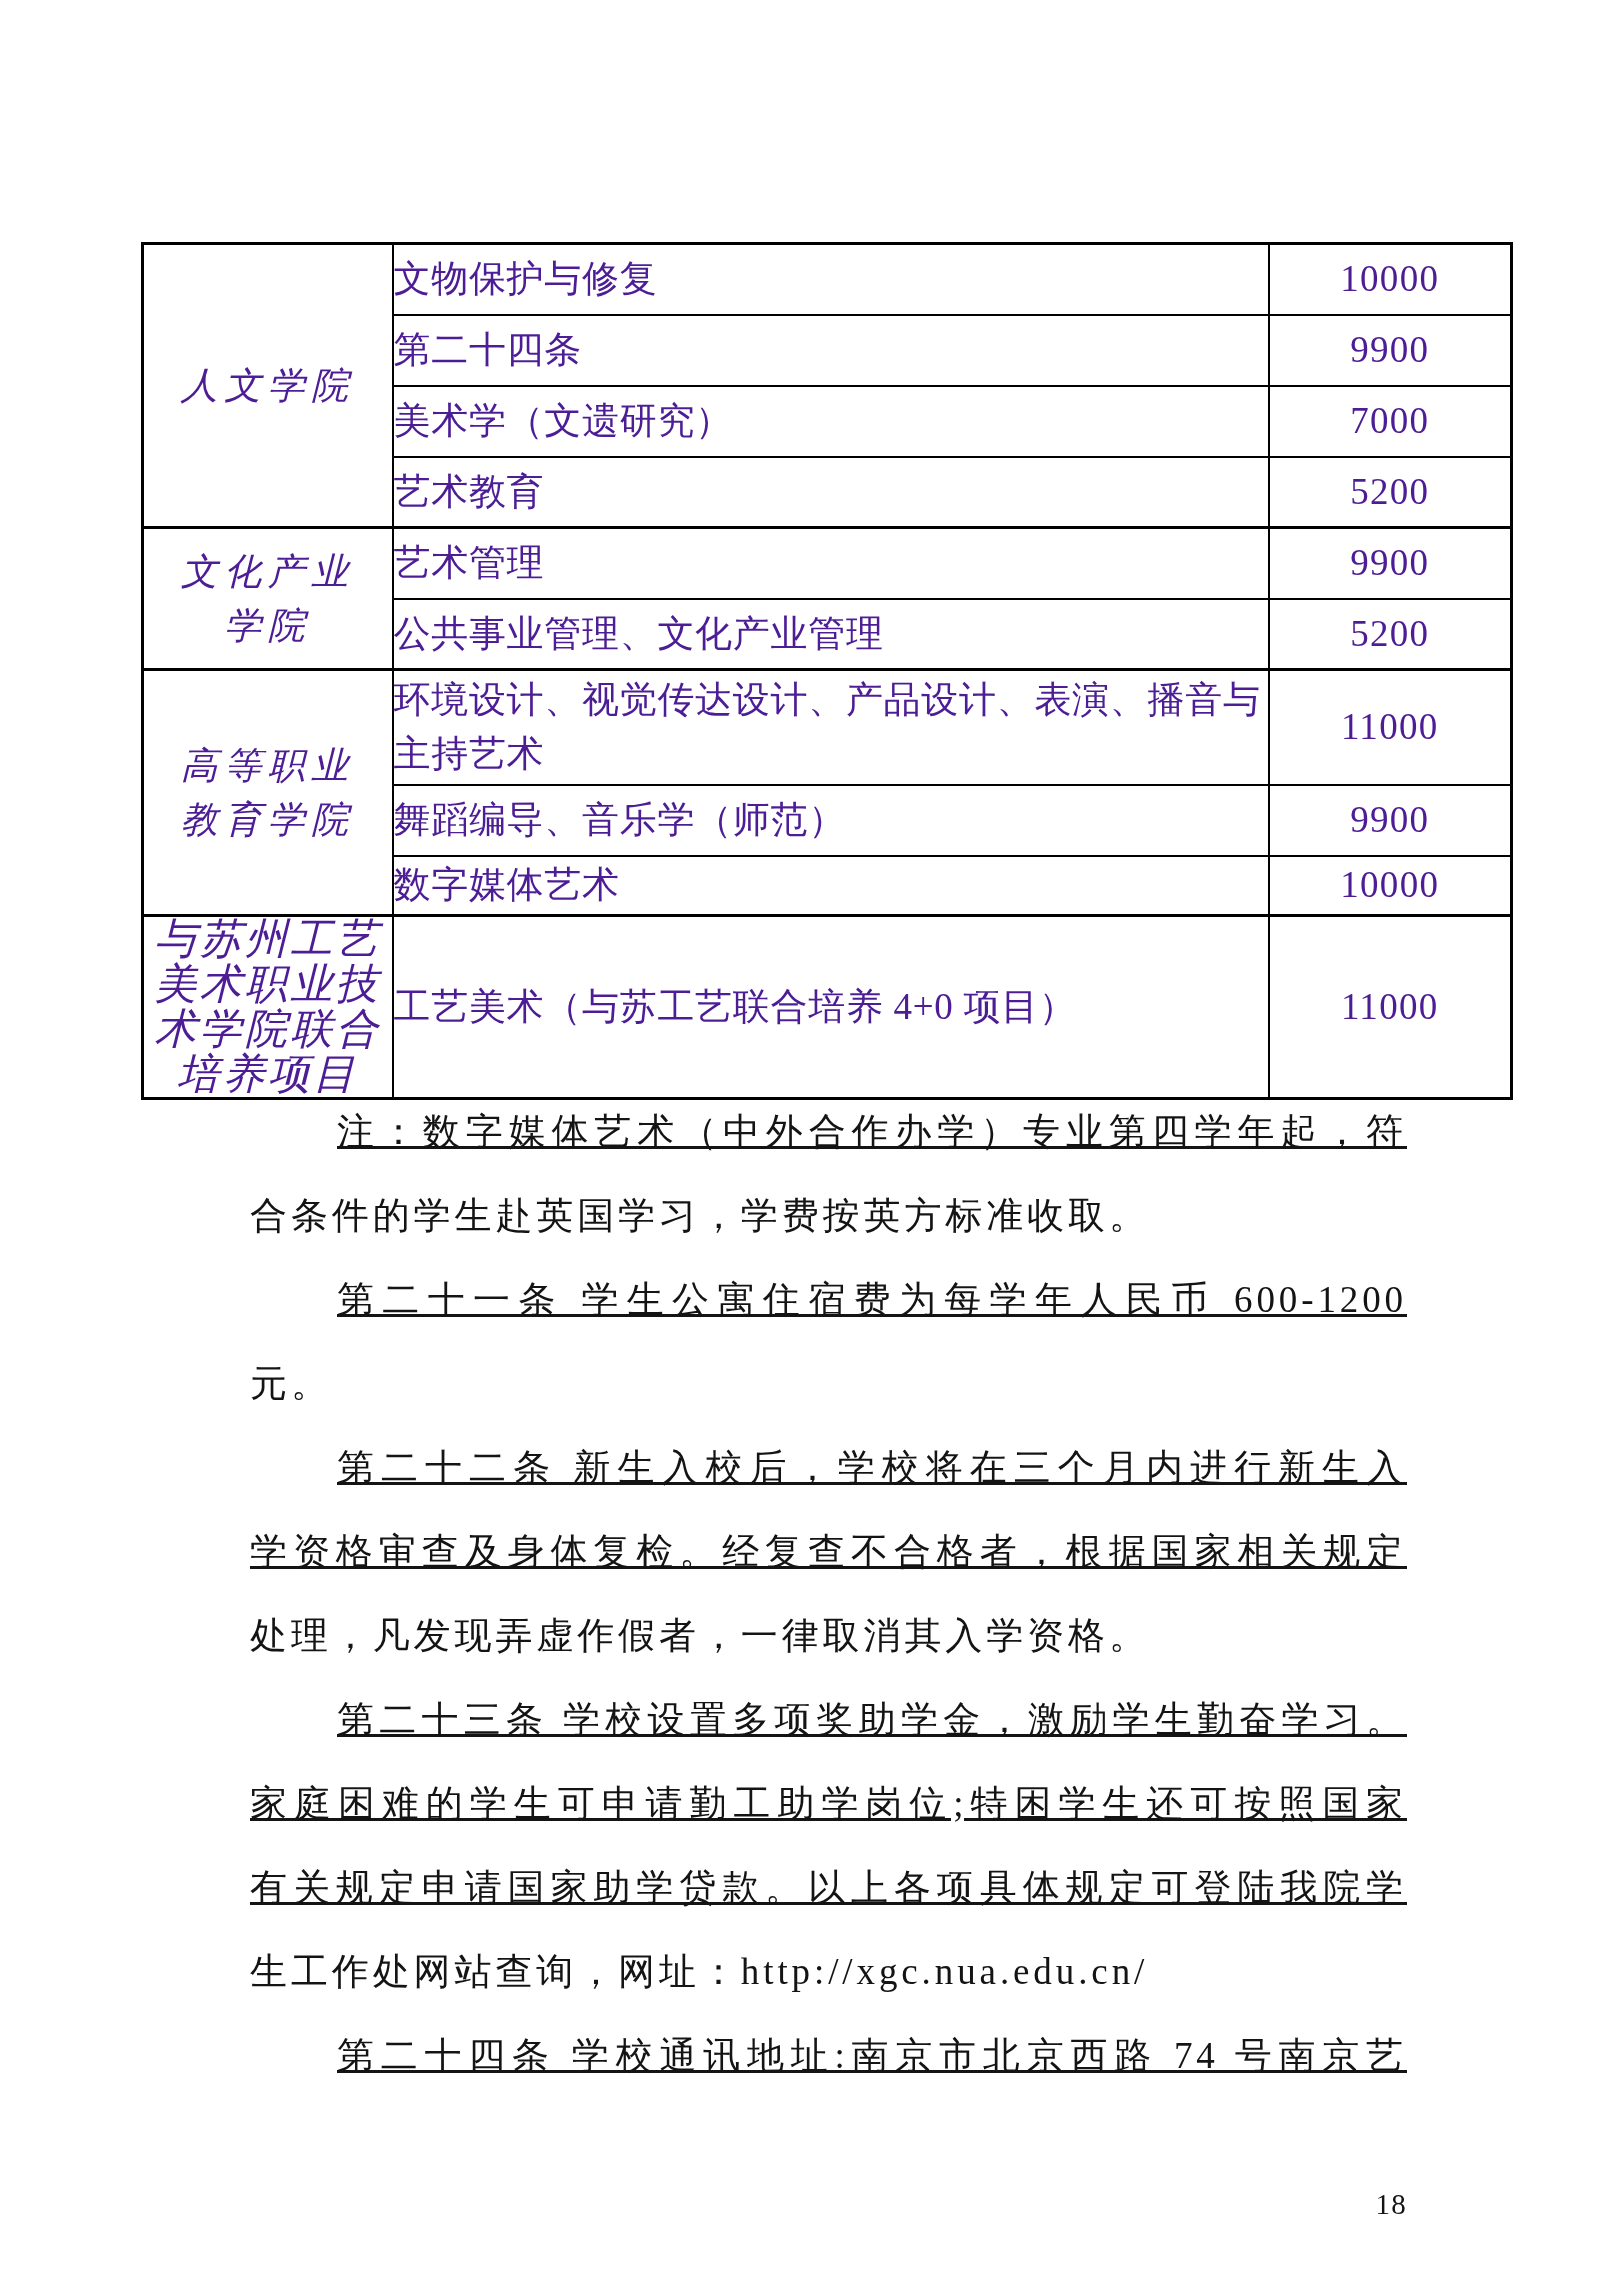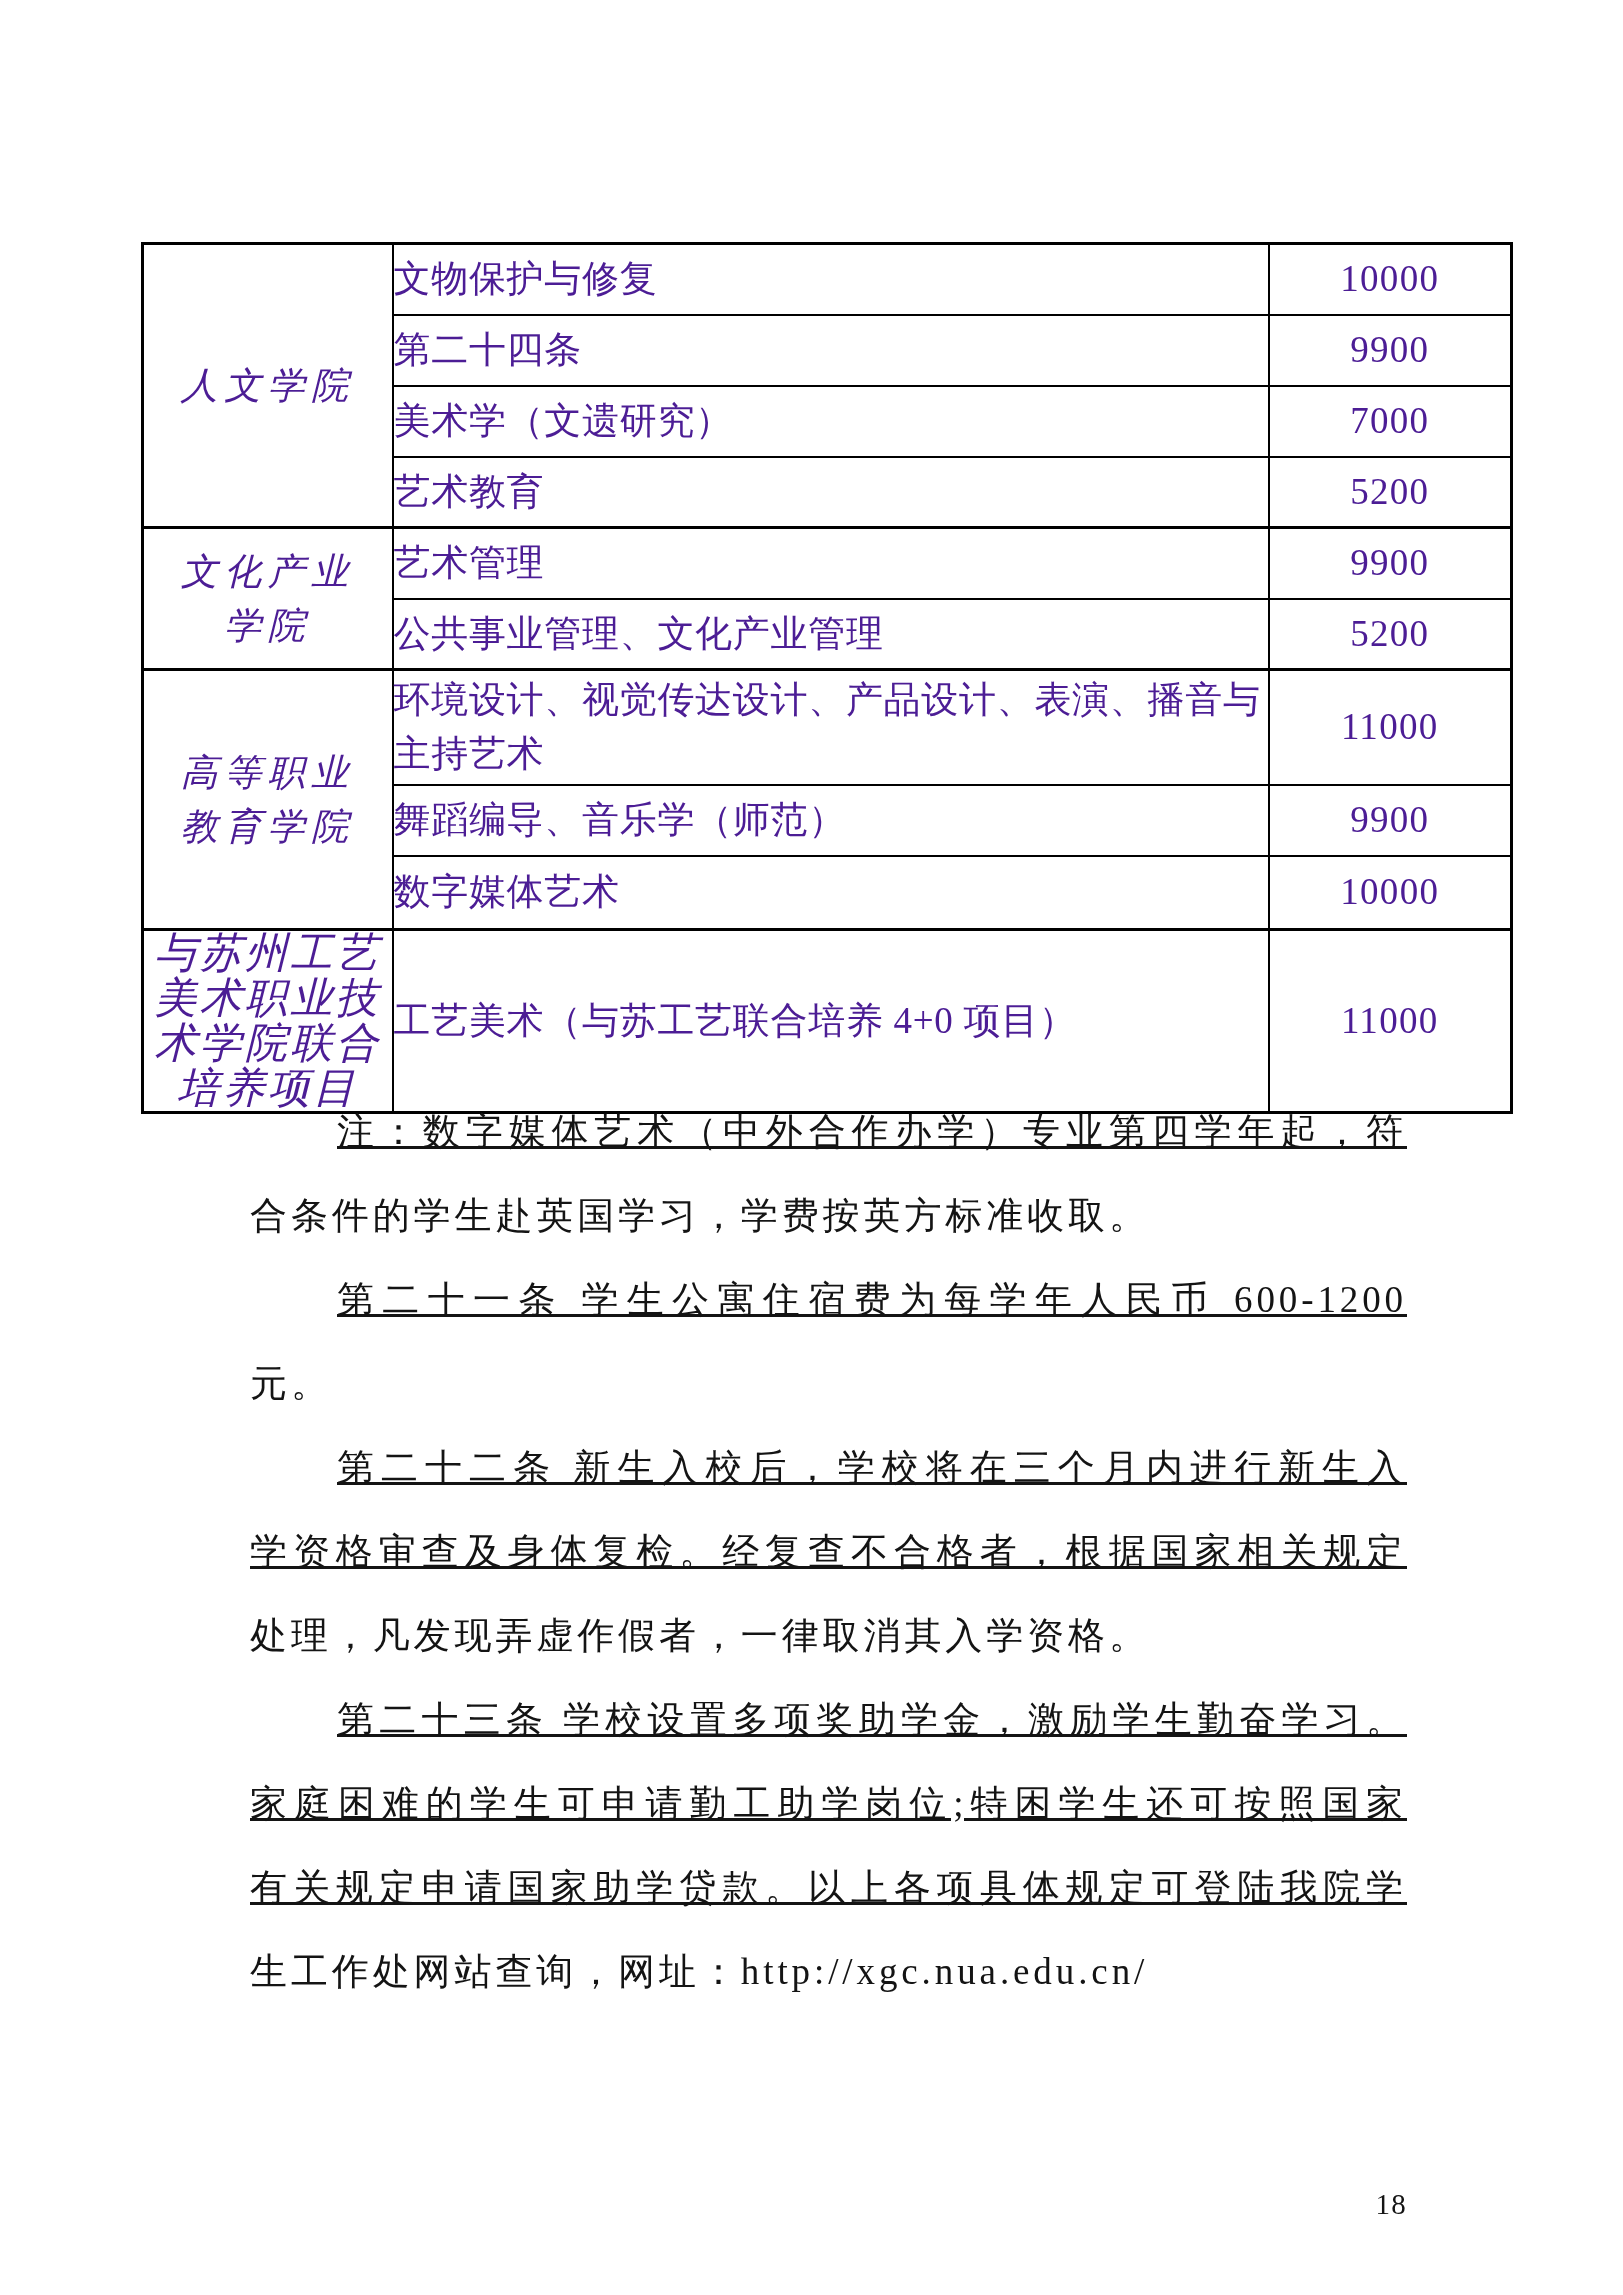--- a/index.html
+++ b/index.html
@@ -25,21 +25,21 @@
   table.fees td{
     border:2px solid #000;
     padding:0;
     vertical-align:middle;
     font-size:37px;
     line-height:54px;
     color:#4c1d95;
   }
   tr.rowN{height:71px;}
   tr.rowTall{height:115px;}
-  tr.rowShort{height:74px;}
+  tr.rowShort{height:60px;}
   tr.rowLast{height:182px;}
   tr.sec td{border-top:3.9px solid #000;}
   td.college{
     text-align:center;
     letter-spacing:6.5px;
     line-height:73px;
   }
   td.college .cline{display:block;font-style:italic;}
   td.college.small{
     letter-spacing:3.3px;
@@ -173,18 +173,19 @@
     <div class="bline">合条件的学生赴英国学习，学费按英方标准收取。</div>
     <div class="bline ind jst">第二十一条 学生公寓住宿费为每学年人民币 600-1200</div>
     <div class="bline">元。</div>
     <div class="bline ind jst">第二十二条 新生入校后，学校将在三个月内进行新生入</div>
     <div class="bline jst">学资格审查及身体复检。经复查不合格者，根据国家相关规定</div>
     <div class="bline">处理，凡发现弄虚作假者，一律取消其入学资格。</div>
     <div class="bline ind jst">第二十三条 学校设置多项奖助学金，激励学生勤奋学习。</div>
     <div class="bline jst">家庭困难的学生可申请勤工助学岗位;特困学生还可按照国家</div>
     <div class="bline jst">有关规定申请国家助学贷款。以上各项具体规定可登陆我院学</div>
     <div class="bline">生工作处网站查询，网址：http://xgc.nua.edu.cn/</div>
+    <div class="bline ind jst">第二十四条 学校通讯地址:南京市北京西路 74 号南京艺</div>
   </div>
 
   <div class="pagenum">18</div>
 
 </div>
 
 
 </body></html>

